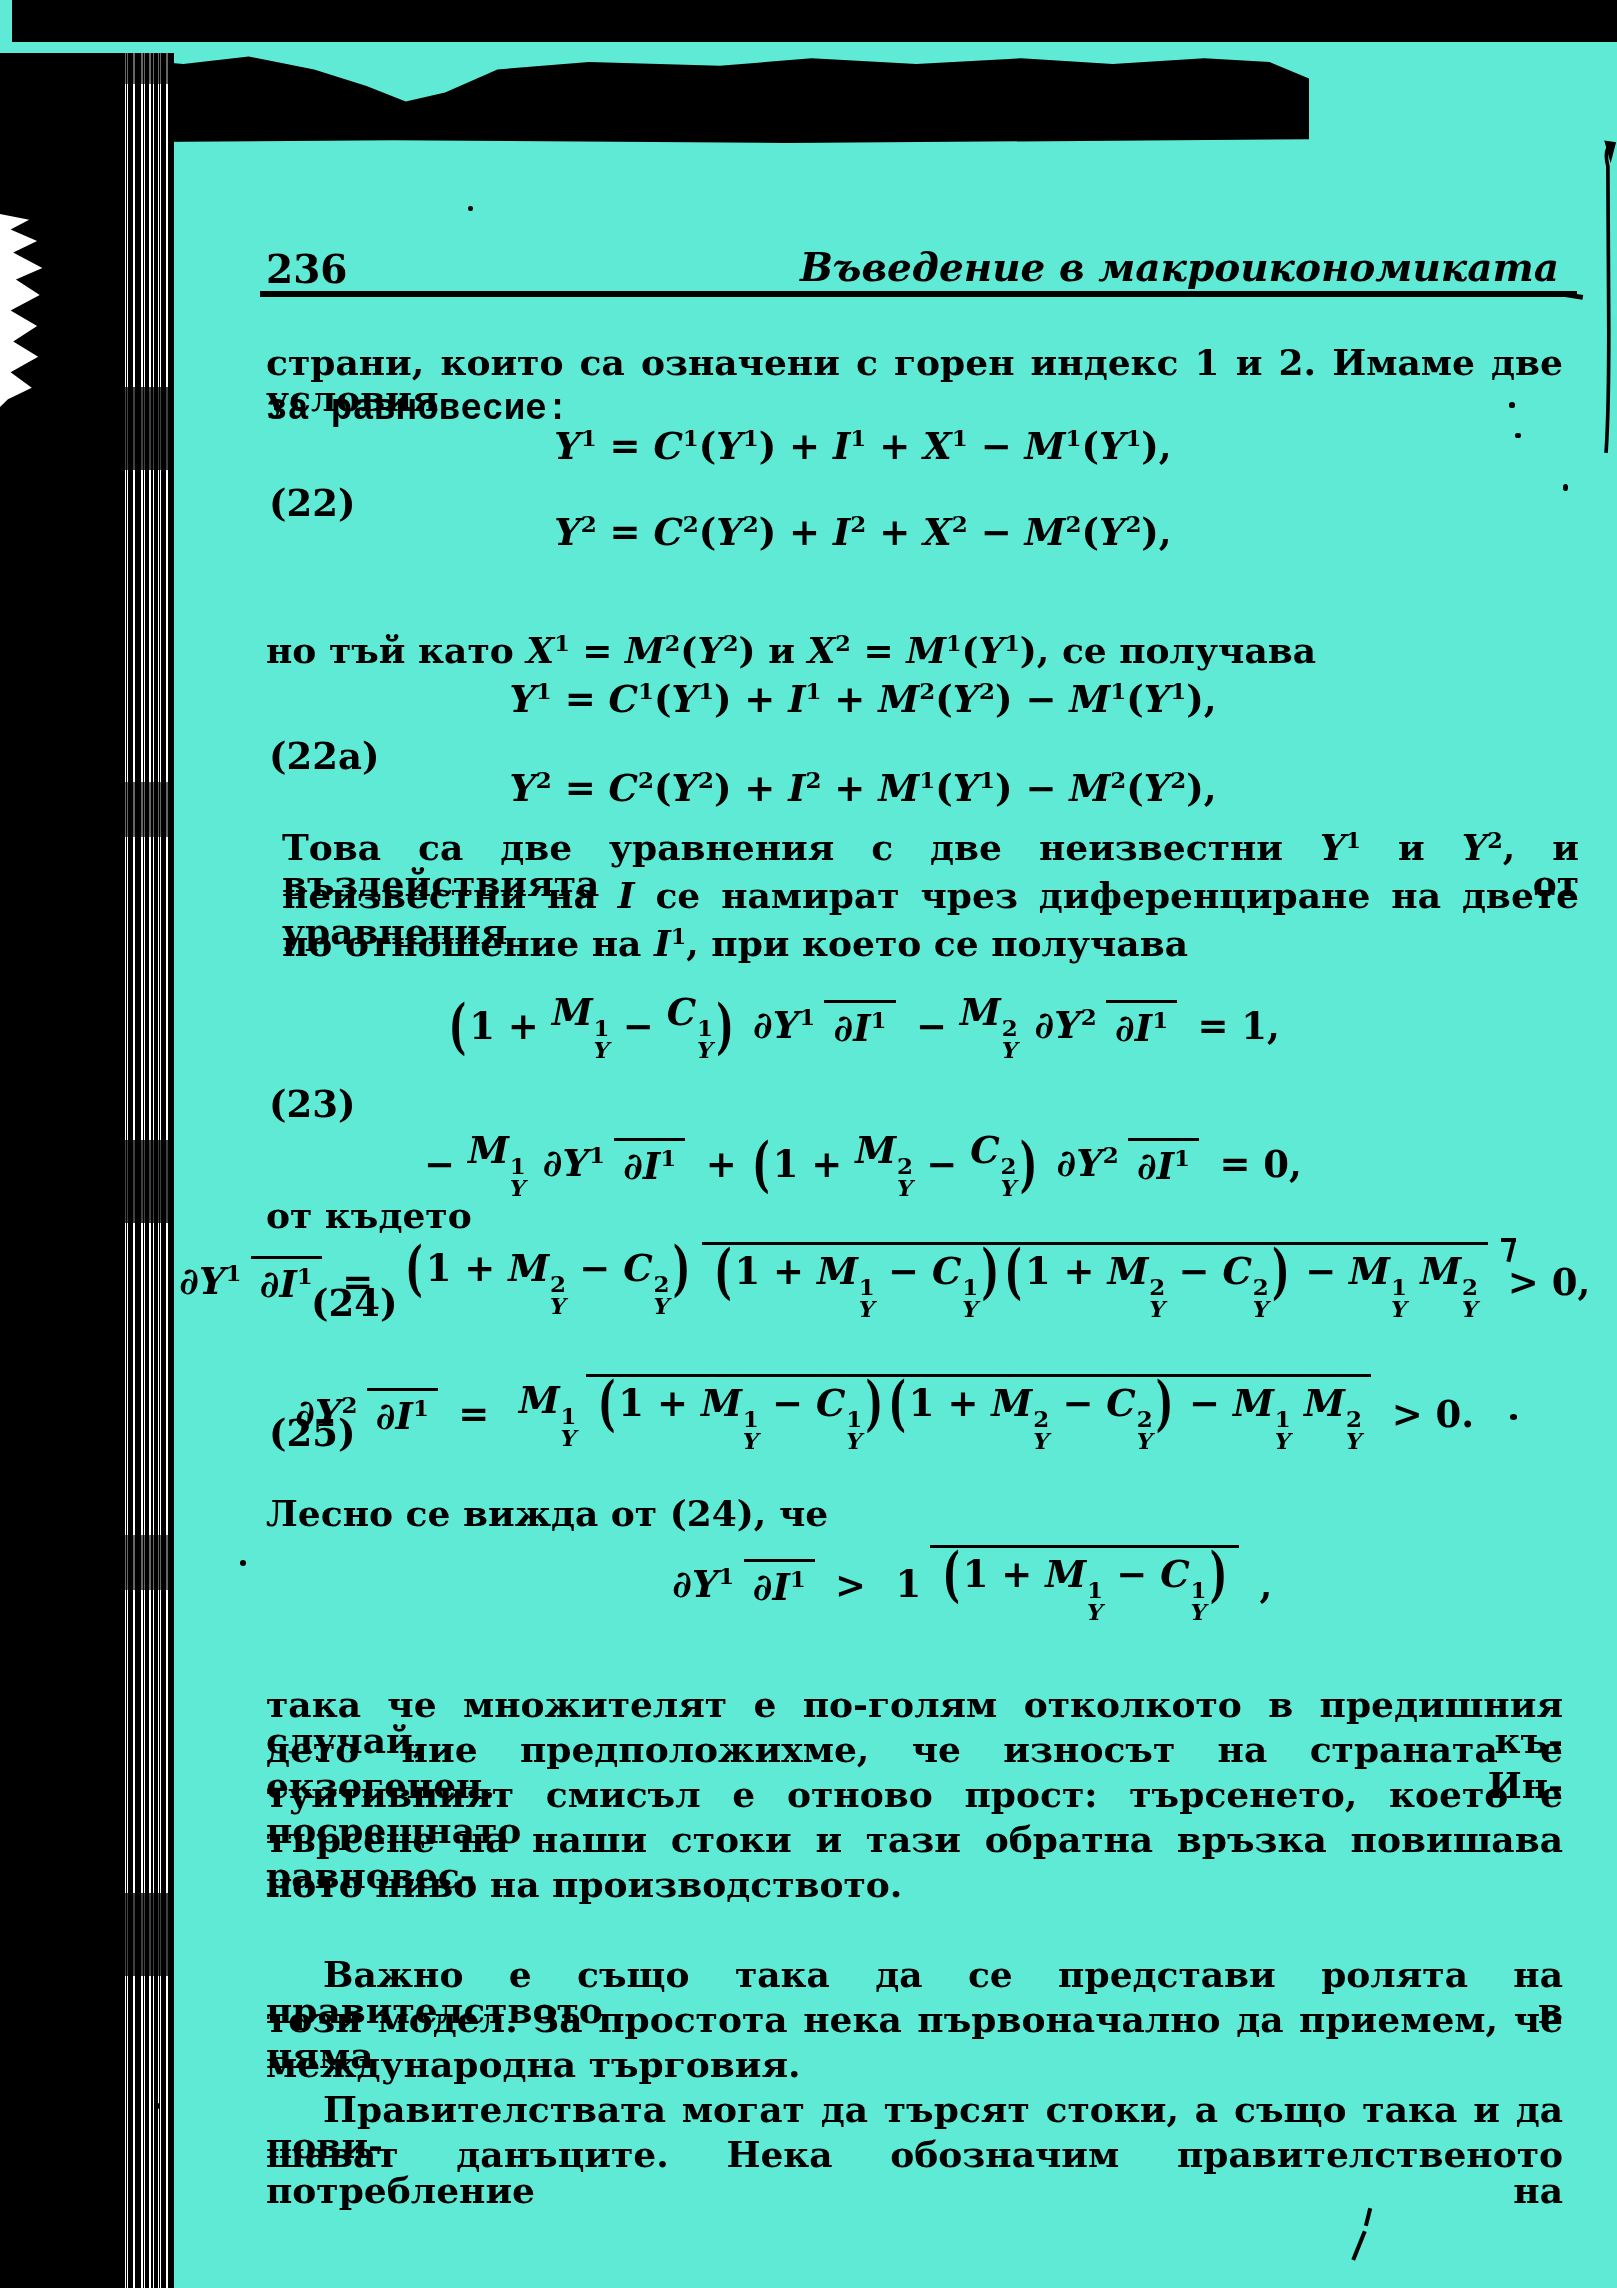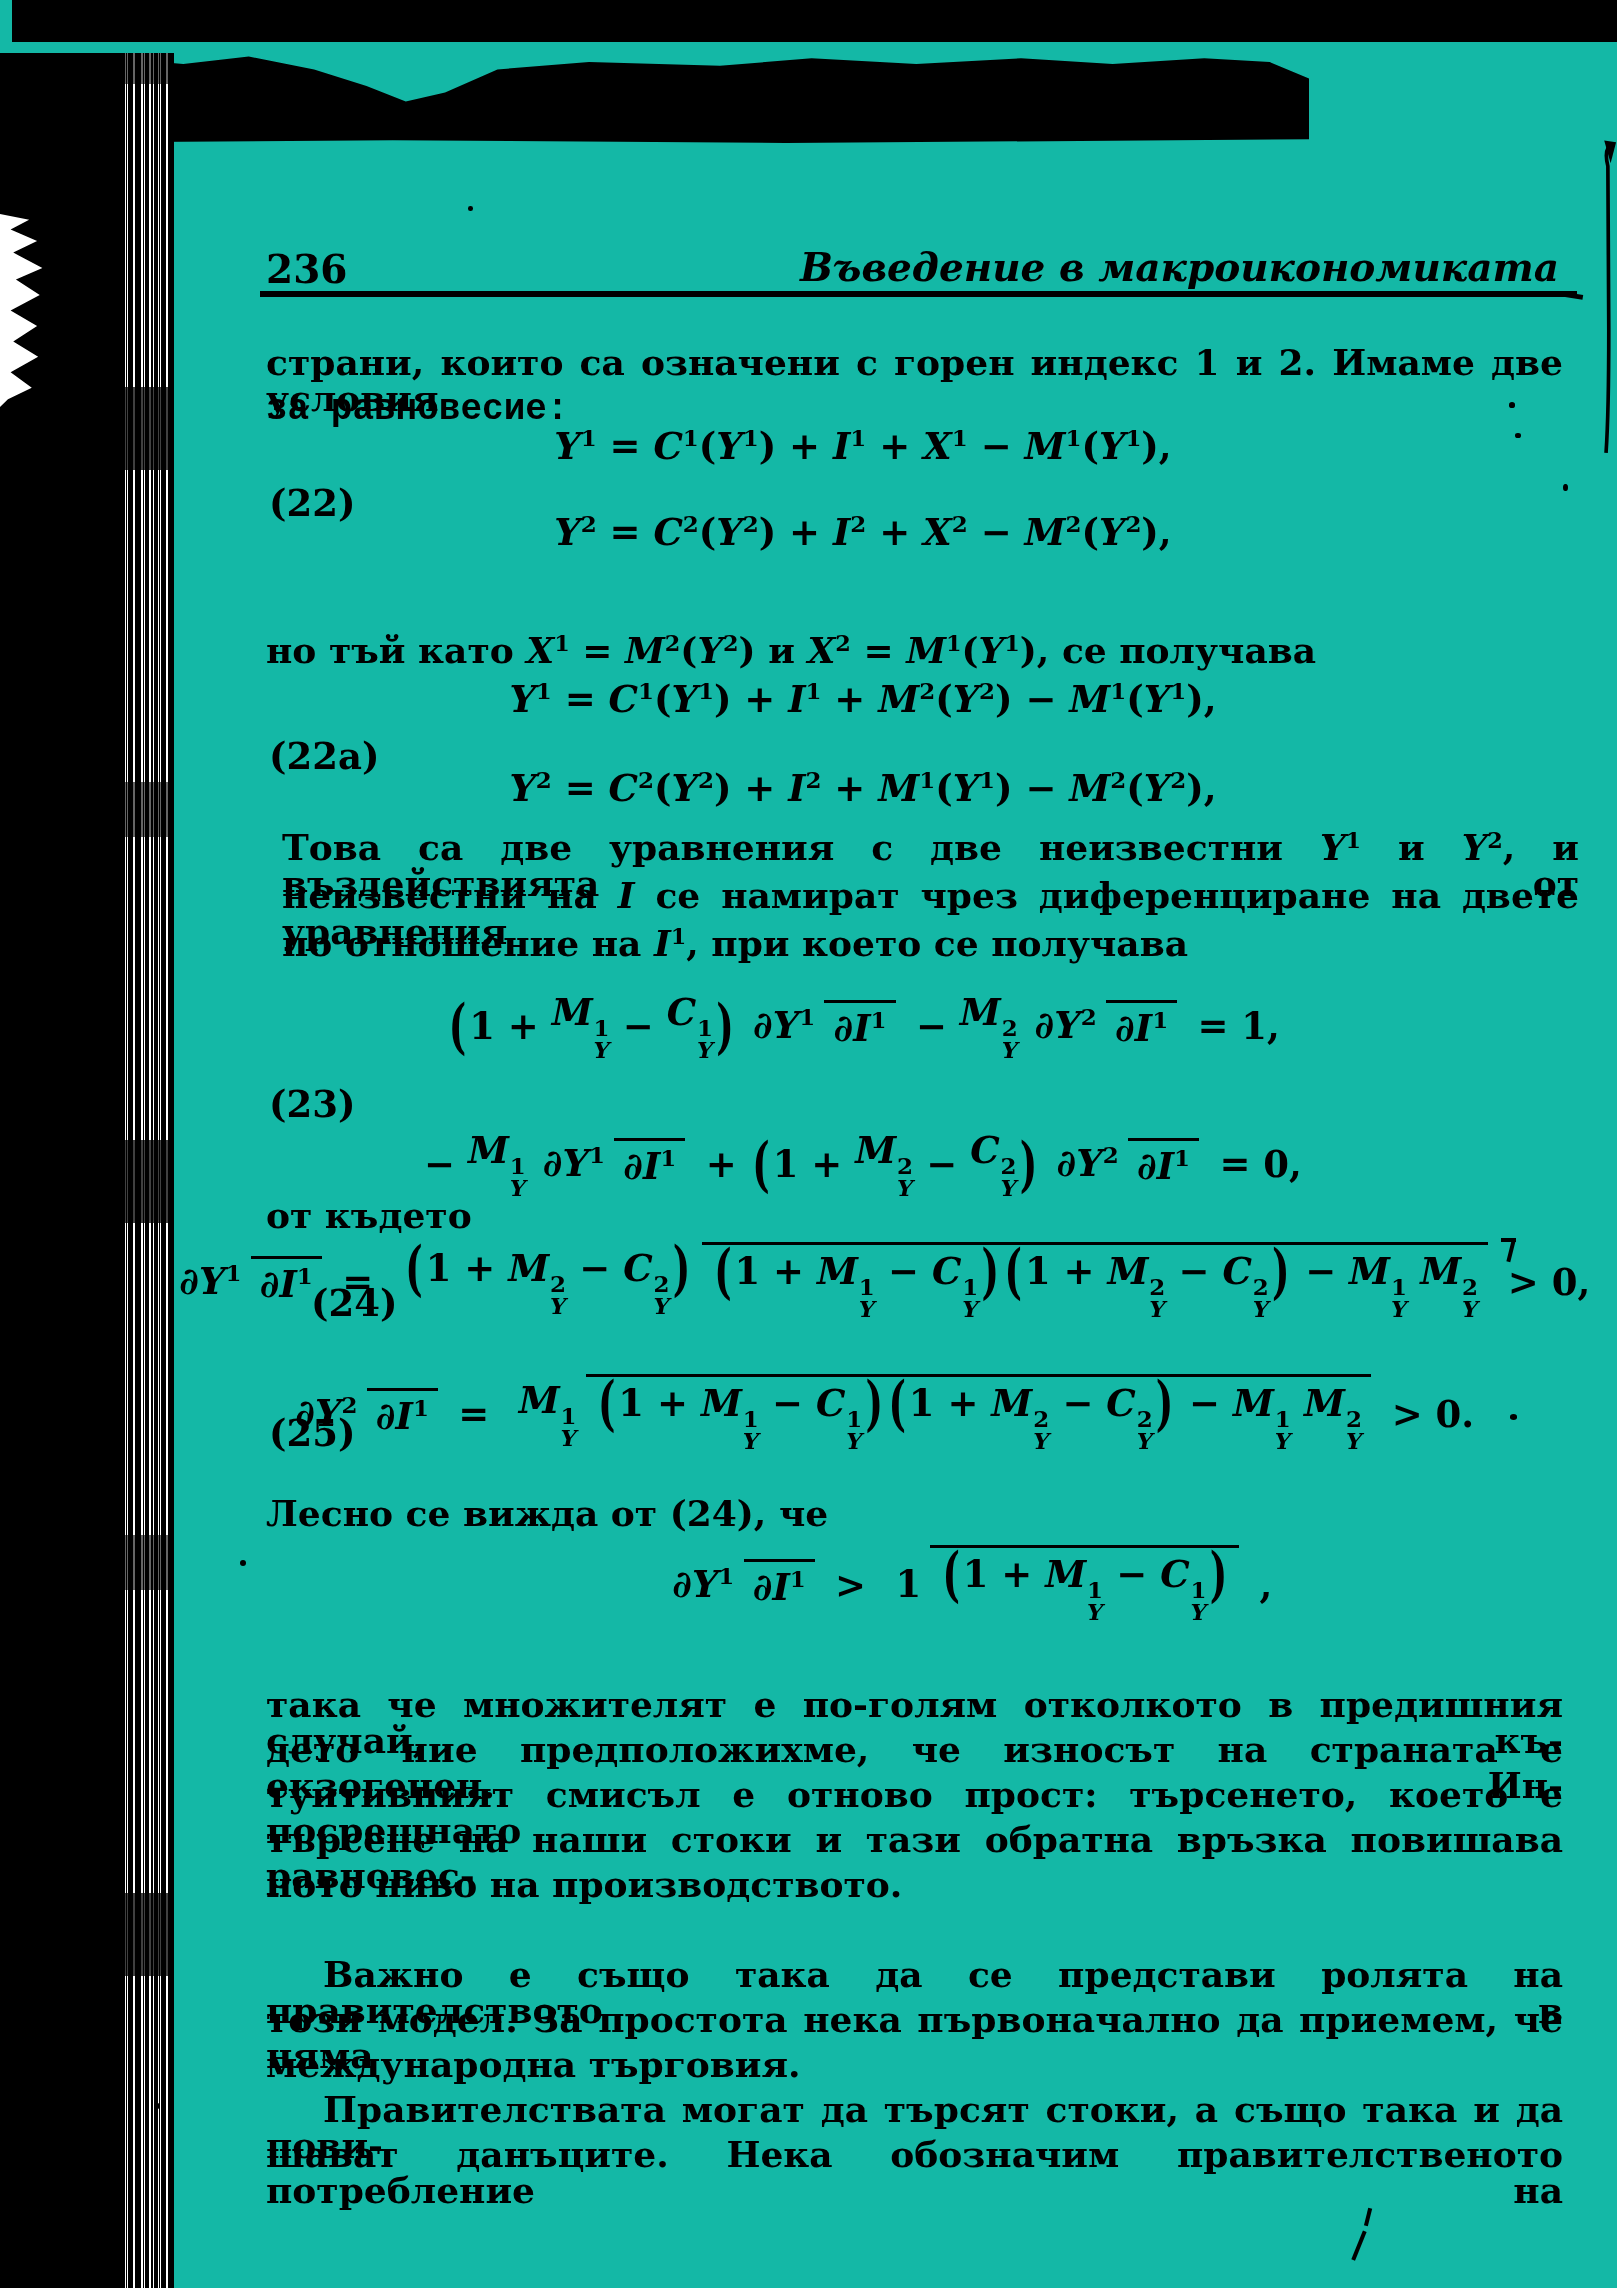--- a/index.html
+++ b/index.html
@@ -1,17 +1,17 @@
 <!DOCTYPE html>
 <html style="font-size:14.7px"><head>
 <meta charset="utf-8">
 <style>
   html,body{margin:0;padding:0;background:#777;}
   #page{
-    position:relative;width:1617px;height:2288px;background:#14b8a6;
+    position:relative;width:1617px;height:2288px;background:#5eead4;
     overflow:hidden;font-family:"DejaVu Serif","Liberation Serif",serif;color:#000;
   }
   
   #artifact-topbar{position:absolute;left:12px;top:0;width:1605px;height:42px;background:#000;}
   #artifact-band{
     position:absolute;left:0;top:51px;width:1309px;height:92px;background:#000;
     clip-path:polygon(0 40%,4% 18%,9% 8%,14% 14%,19% 6%,24% 20%,28% 38%,31% 55%,34% 45%,
       38% 20%,45% 12%,55% 16%,62% 8%,70% 14%,78% 8%,85% 14%,92% 8%,97% 12%,100% 30%,
       100% 96%,60% 100%,30% 97%,0 100%);
   }

